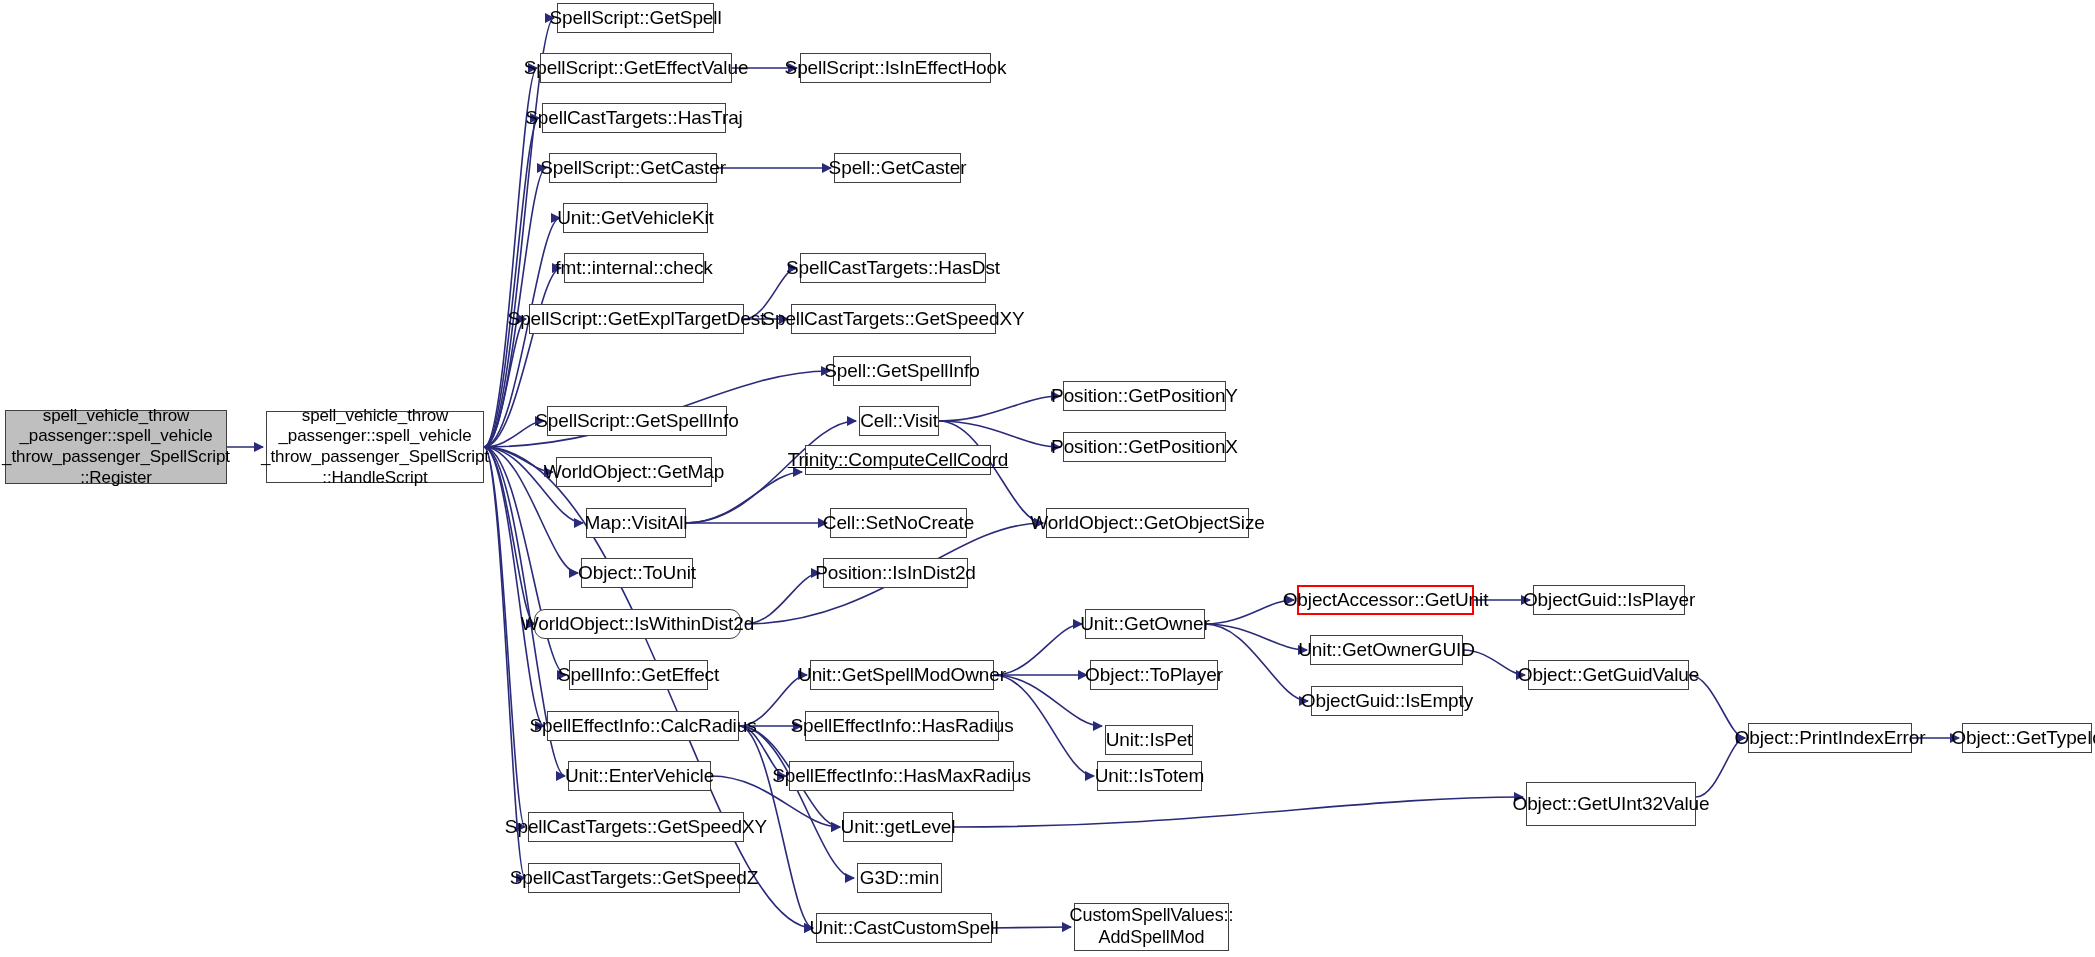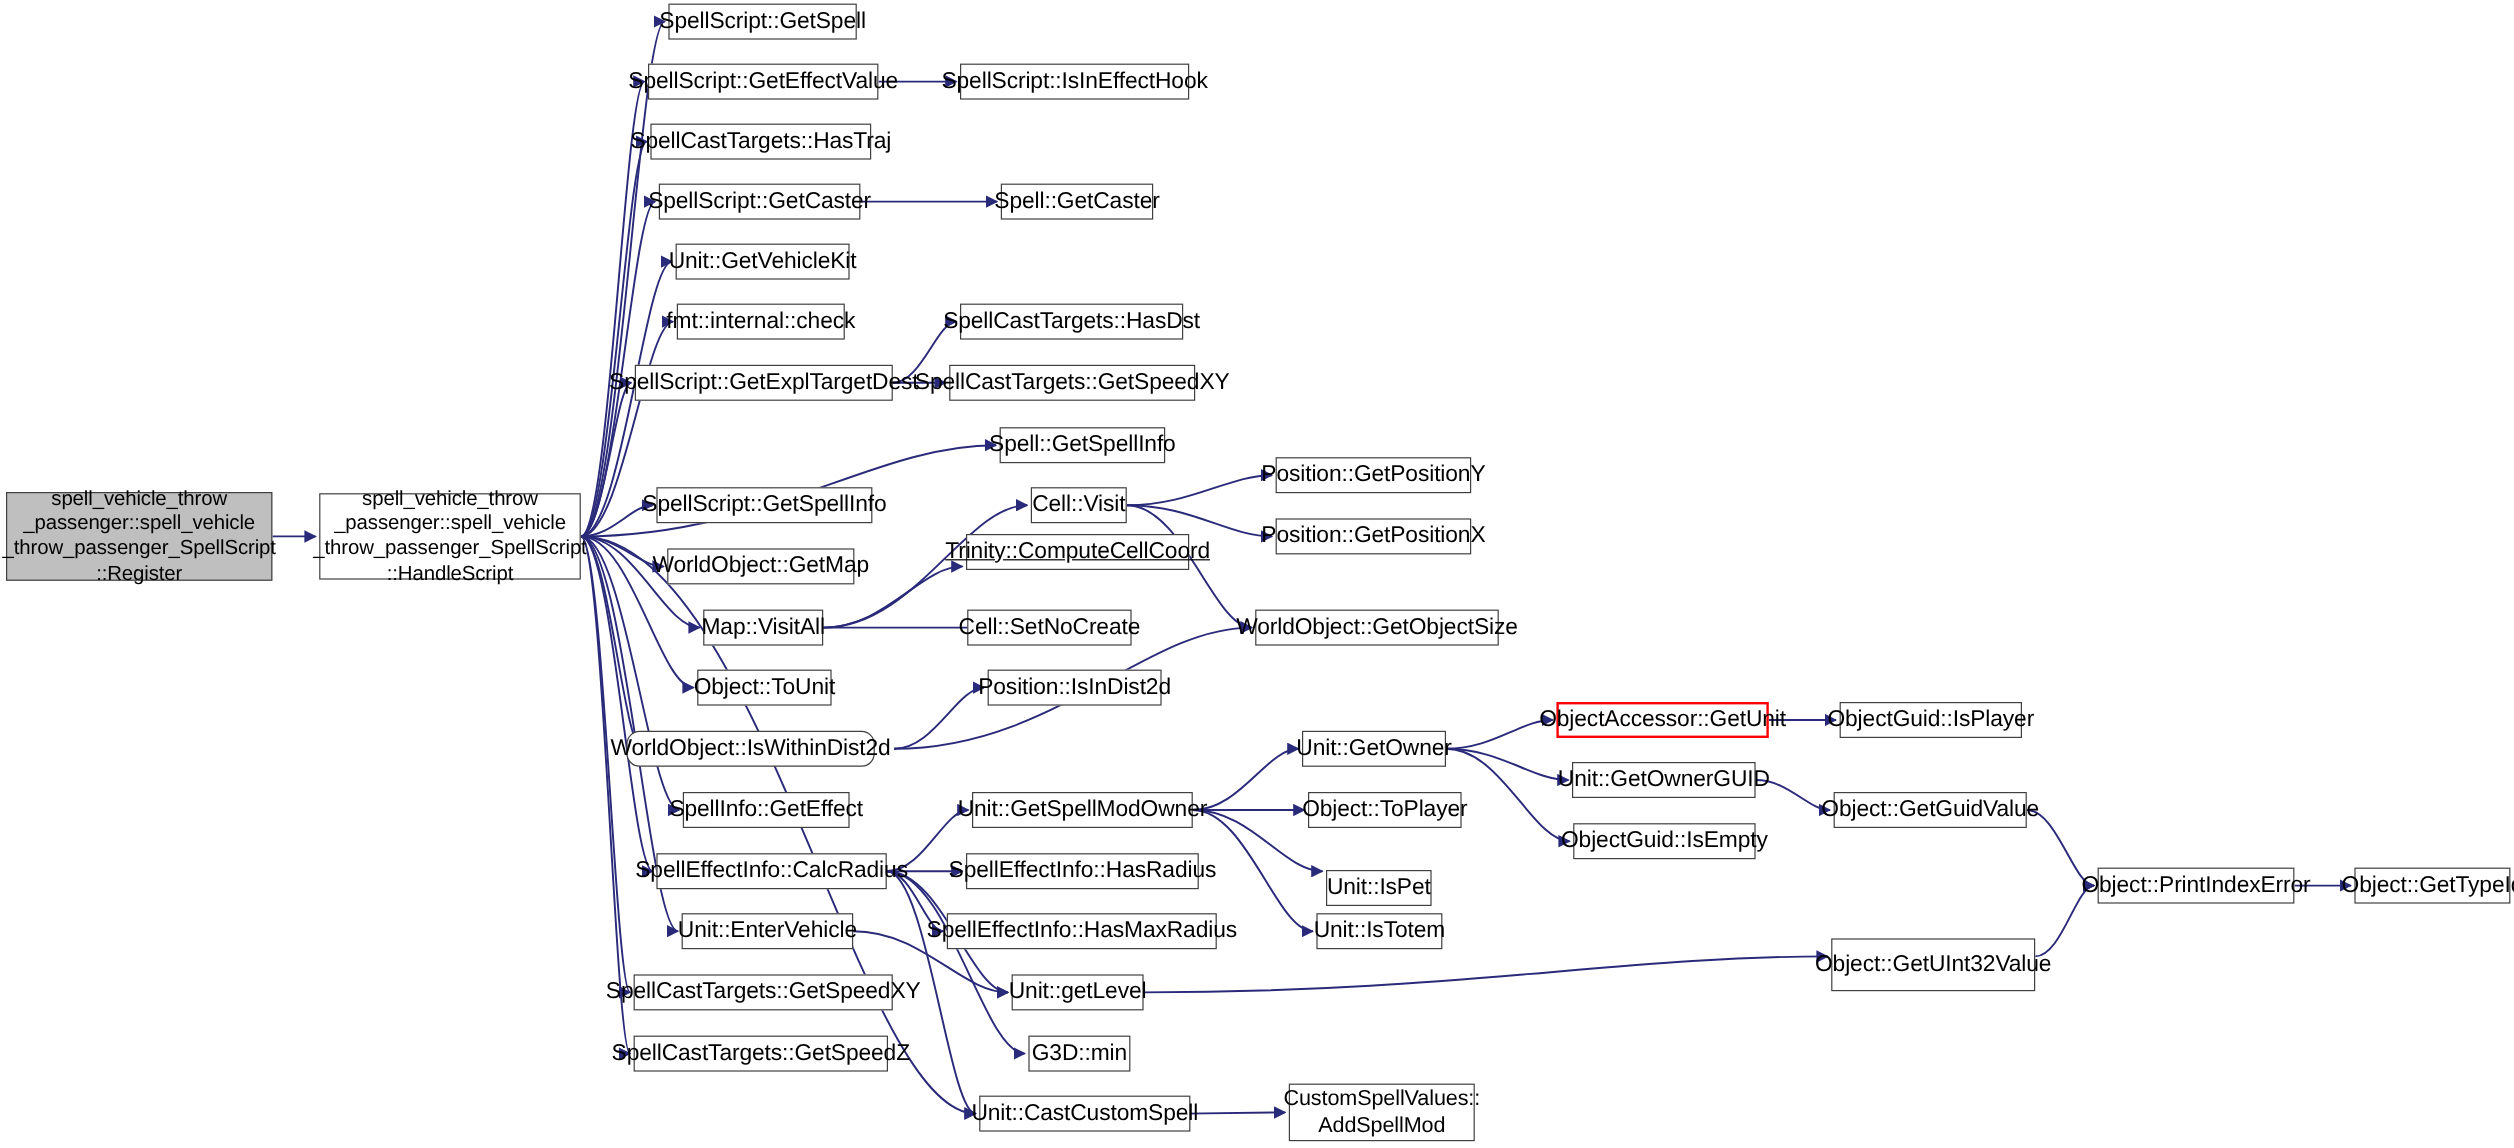--- a/index.html
+++ b/index.html
@@ -137,25 +137,25 @@
       <div class="node" style="left: 529px; top: 304px; width: 215px; height: 30px;">SpellScript::GetExplTargetDest</div>
       <div class="node" style="left: 791px; top: 304px; width: 205px; height: 30px;">SpellCastTargets::GetSpeedXY</div>
       <div class="node" style="left: 833px; top: 356px; width: 138px; height: 30px;">Spell::GetSpellInfo</div>
       <div class="node" style="left: 547px; top: 406px; width: 180px; height: 30px;">SpellScript::GetSpellInfo</div>
       <div class="node" style="left: 859px; top: 406px; width: 80px; height: 30px;">Cell::Visit</div>
       <div class="node" style="left: 1063px; top: 381px; width: 163px; height: 30px;">Position::GetPositionY</div>
       <div class="node" style="left: 1063px; top: 432px; width: 163px; height: 30px;">Position::GetPositionX</div>
       <div class="node" style="left: 556px; top: 457px; width: 156px; height: 30px;">WorldObject::GetMap</div>
       <div class="node" style="left: 805px; top: 445px; width: 186px; height: 30px; text-decoration: underline;">Trinity::ComputeCellCoord</div>
       <div class="node" style="left: 586px; top: 508px; width: 100px; height: 30px;">Map::VisitAll</div>
-      <div class="node" style="left: 806px; top: 508px; width: 137px; height: 30px;">Cell::SetNoCreate</div>
+      <div class="node" style="left: 830px; top: 508px; width: 137px; height: 30px;">Cell::SetNoCreate</div>
       <div class="node" style="left: 1046px; top: 508px; width: 203px; height: 30px;">WorldObject::GetObjectSize</div>
       <div class="node" style="left: 581px; top: 558px; width: 112px; height: 30px;">Object::ToUnit</div>
       <div class="node" style="left: 823px; top: 558px; width: 145px; height: 30px;">Position::IsInDist2d</div>
-      <div class="node" style="left: 522px; top: 609px; width: 207px; height: 30px; border-radius: 11px;">WorldObject::IsWithinDist2d</div>
+      <div class="node" style="left: 534px; top: 609px; width: 207px; height: 30px; border-radius: 11px;">WorldObject::IsWithinDist2d</div>
       <div class="node" style="left: 1085px; top: 609px; width: 120px; height: 30px;">Unit::GetOwner</div>
       <div class="node highlight" style="left: 1297px; top: 585px; width: 177px; height: 30px;">ObjectAccessor::GetUnit</div>
       <div class="node" style="left: 1533px; top: 585px; width: 152px; height: 30px;">ObjectGuid::IsPlayer</div>
       <div class="node" style="left: 1310px; top: 635px; width: 153px; height: 30px;">Unit::GetOwnerGUID</div>
       <div class="node" style="left: 569px; top: 660px; width: 139px; height: 30px;">SpellInfo::GetEffect</div>
       <div class="node" style="left: 810px; top: 660px; width: 184px; height: 30px;">Unit::GetSpellModOwner</div>
       <div class="node" style="left: 1090px; top: 660px; width: 128px; height: 30px;">Object::ToPlayer</div>
       <div class="node" style="left: 1528px; top: 660px; width: 161px; height: 30px;">Object::GetGuidValue</div>
       <div class="node" style="left: 547px; top: 711px; width: 192px; height: 30px;">SpellEffectInfo::CalcRadius</div>
       <div class="node" style="left: 805px; top: 711px; width: 194px; height: 30px;">SpellEffectInfo::HasRadius</div>

